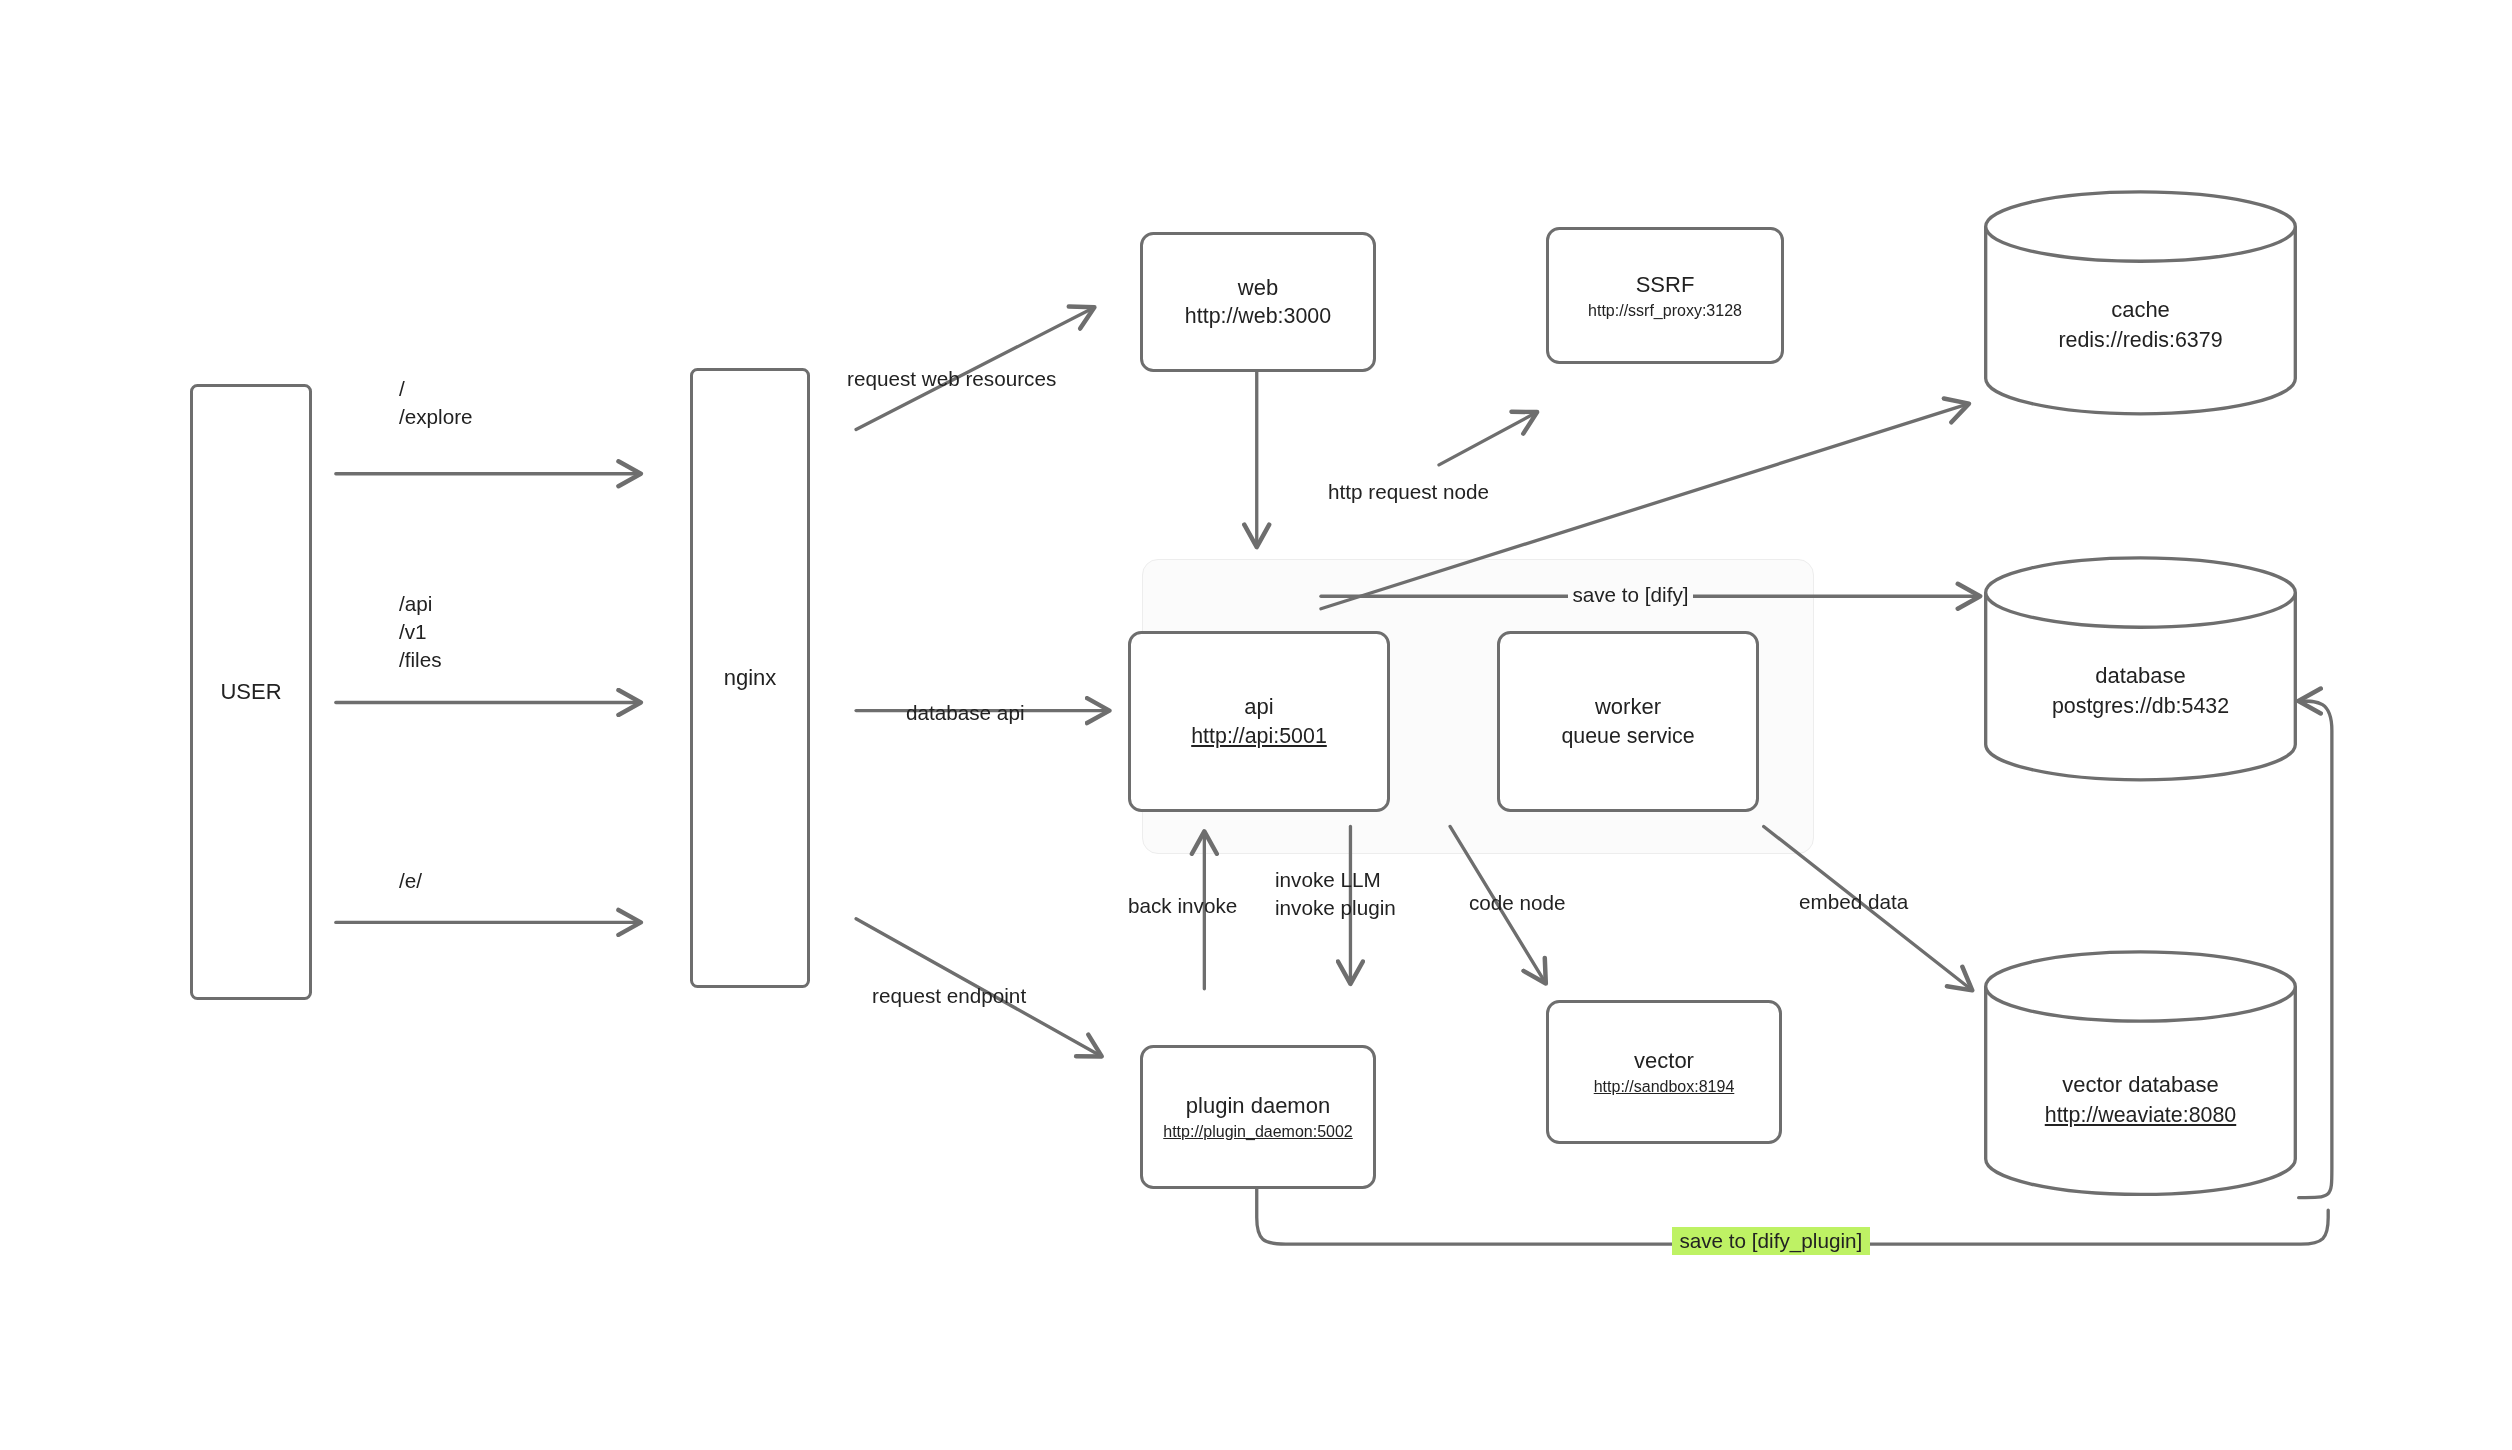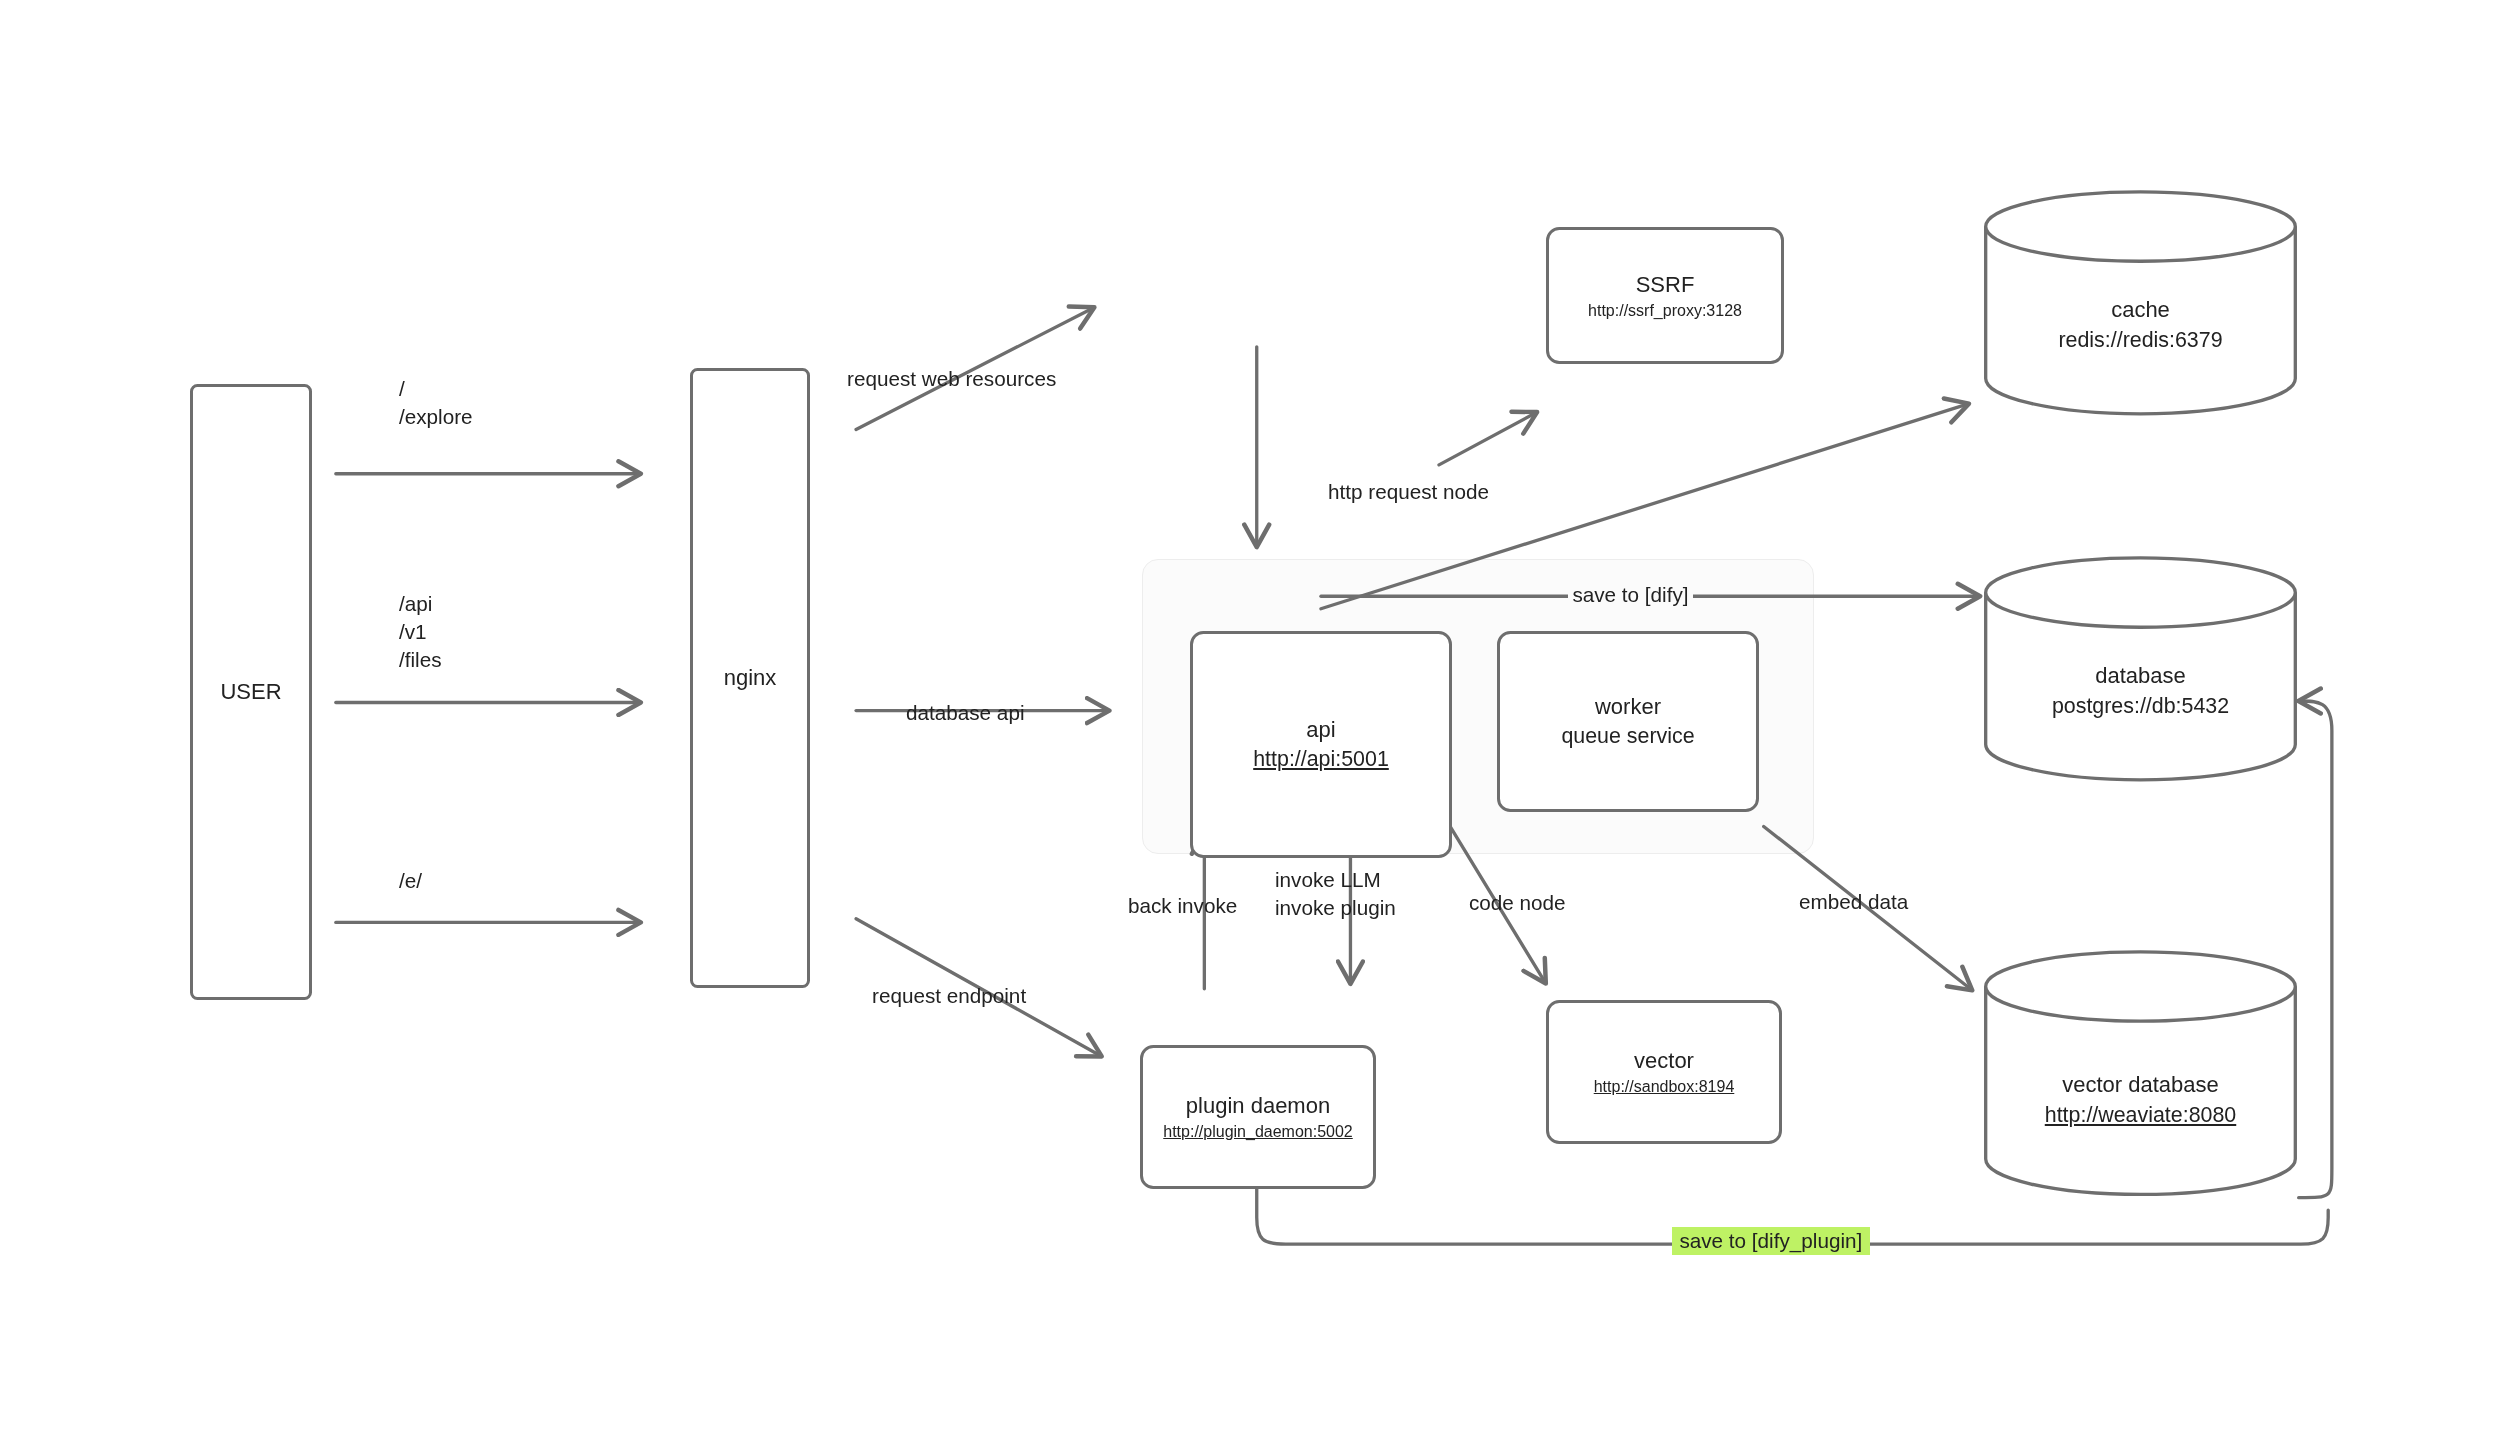--- a/index.html
+++ b/index.html
@@ -135,27 +135,31 @@
   </svg>
 
   <div class="vnode" style="left:190px; top:384px; width:122px; height:616px;">
     <span>USER</span>
   </div>
 
   <div class="vnode" style="left:690px; top:368px; width:120px; height:620px;">
     <span>nginx</span>
   </div>
 
+  <div class="node" style="left:1140px; top:232px; width:236px; height:140px;">
+    <div class="title">web</div>
+    <div class="sub">http://web:3000</div>
+  </div>
 
   <div class="node" style="left:1546px; top:227px; width:238px; height:137px;">
     <div class="title">SSRF</div>
     <div class="sub small">http://ssrf_proxy:3128</div>
   </div>
 
-  <div class="node" style="left:1190px; top:631px; width:262px; height:227px;">
+  <div class="node" style="left:1128px; top:631px; width:262px; height:181px;">
     <div class="title">api</div>
     <div class="sub link">http://api:5001</div>
   </div>
 
   <div class="node" style="left:1497px; top:631px; width:262px; height:181px;">
     <div class="title">worker</div>
     <div class="sub">queue service</div>
   </div>
 
   <div class="node" style="left:1140px; top:1045px; width:236px; height:144px;">

